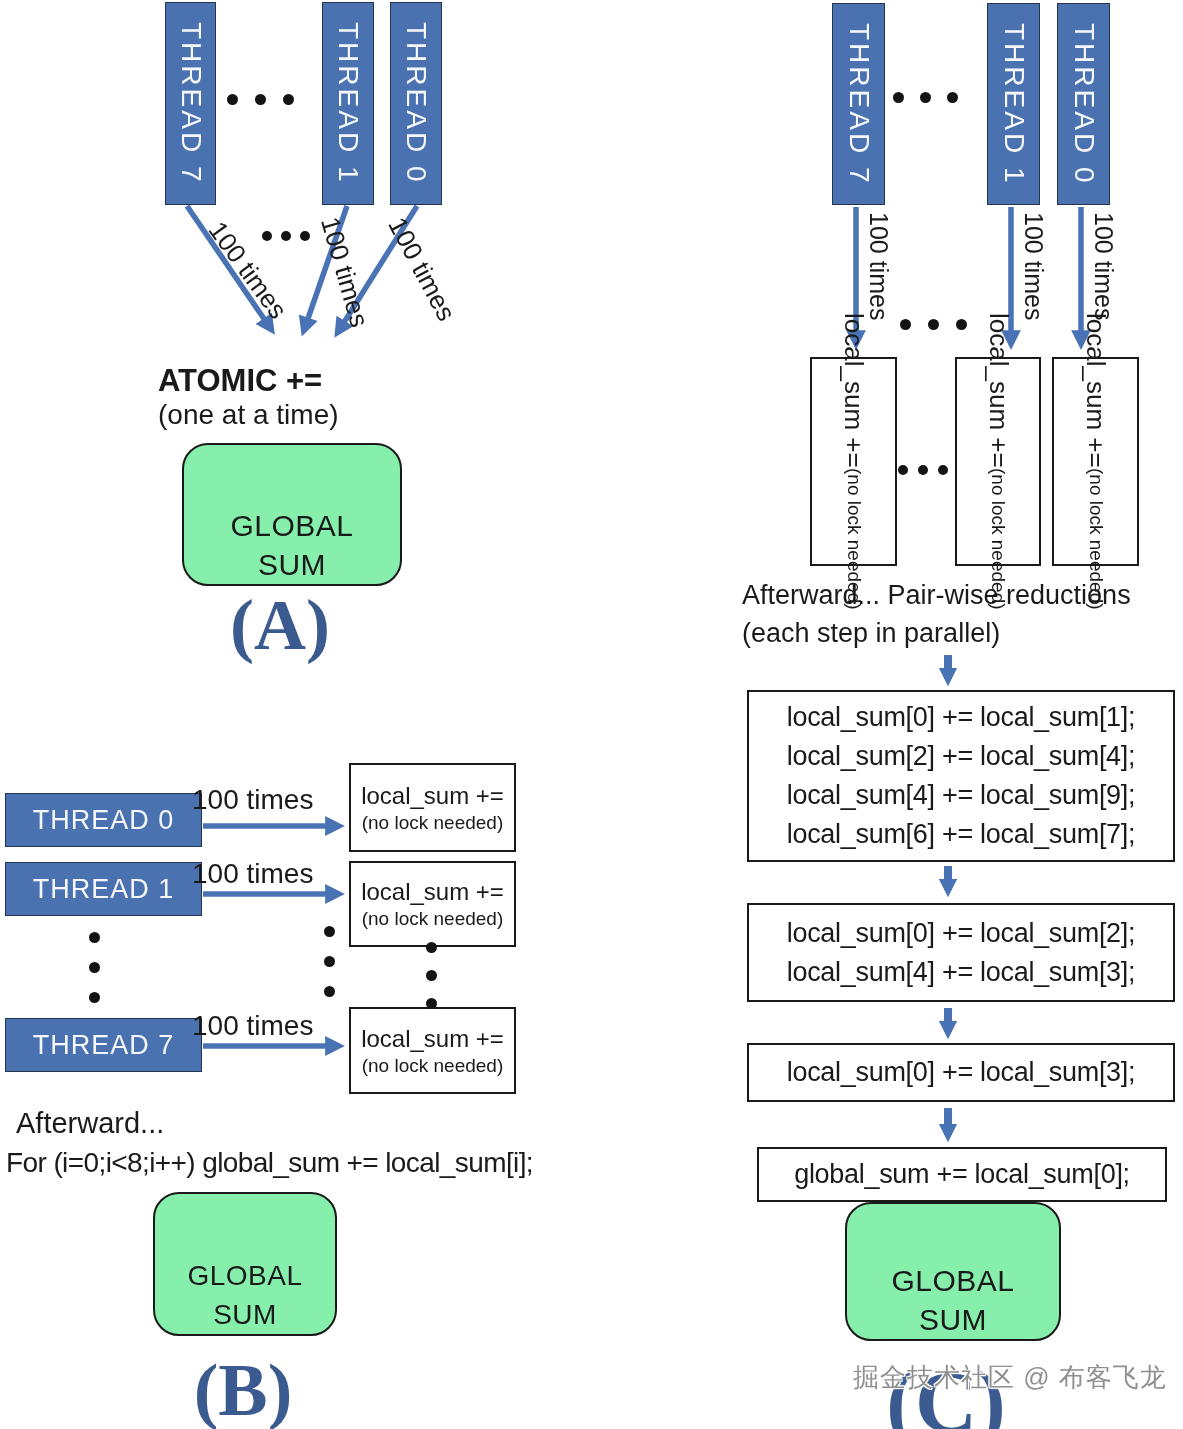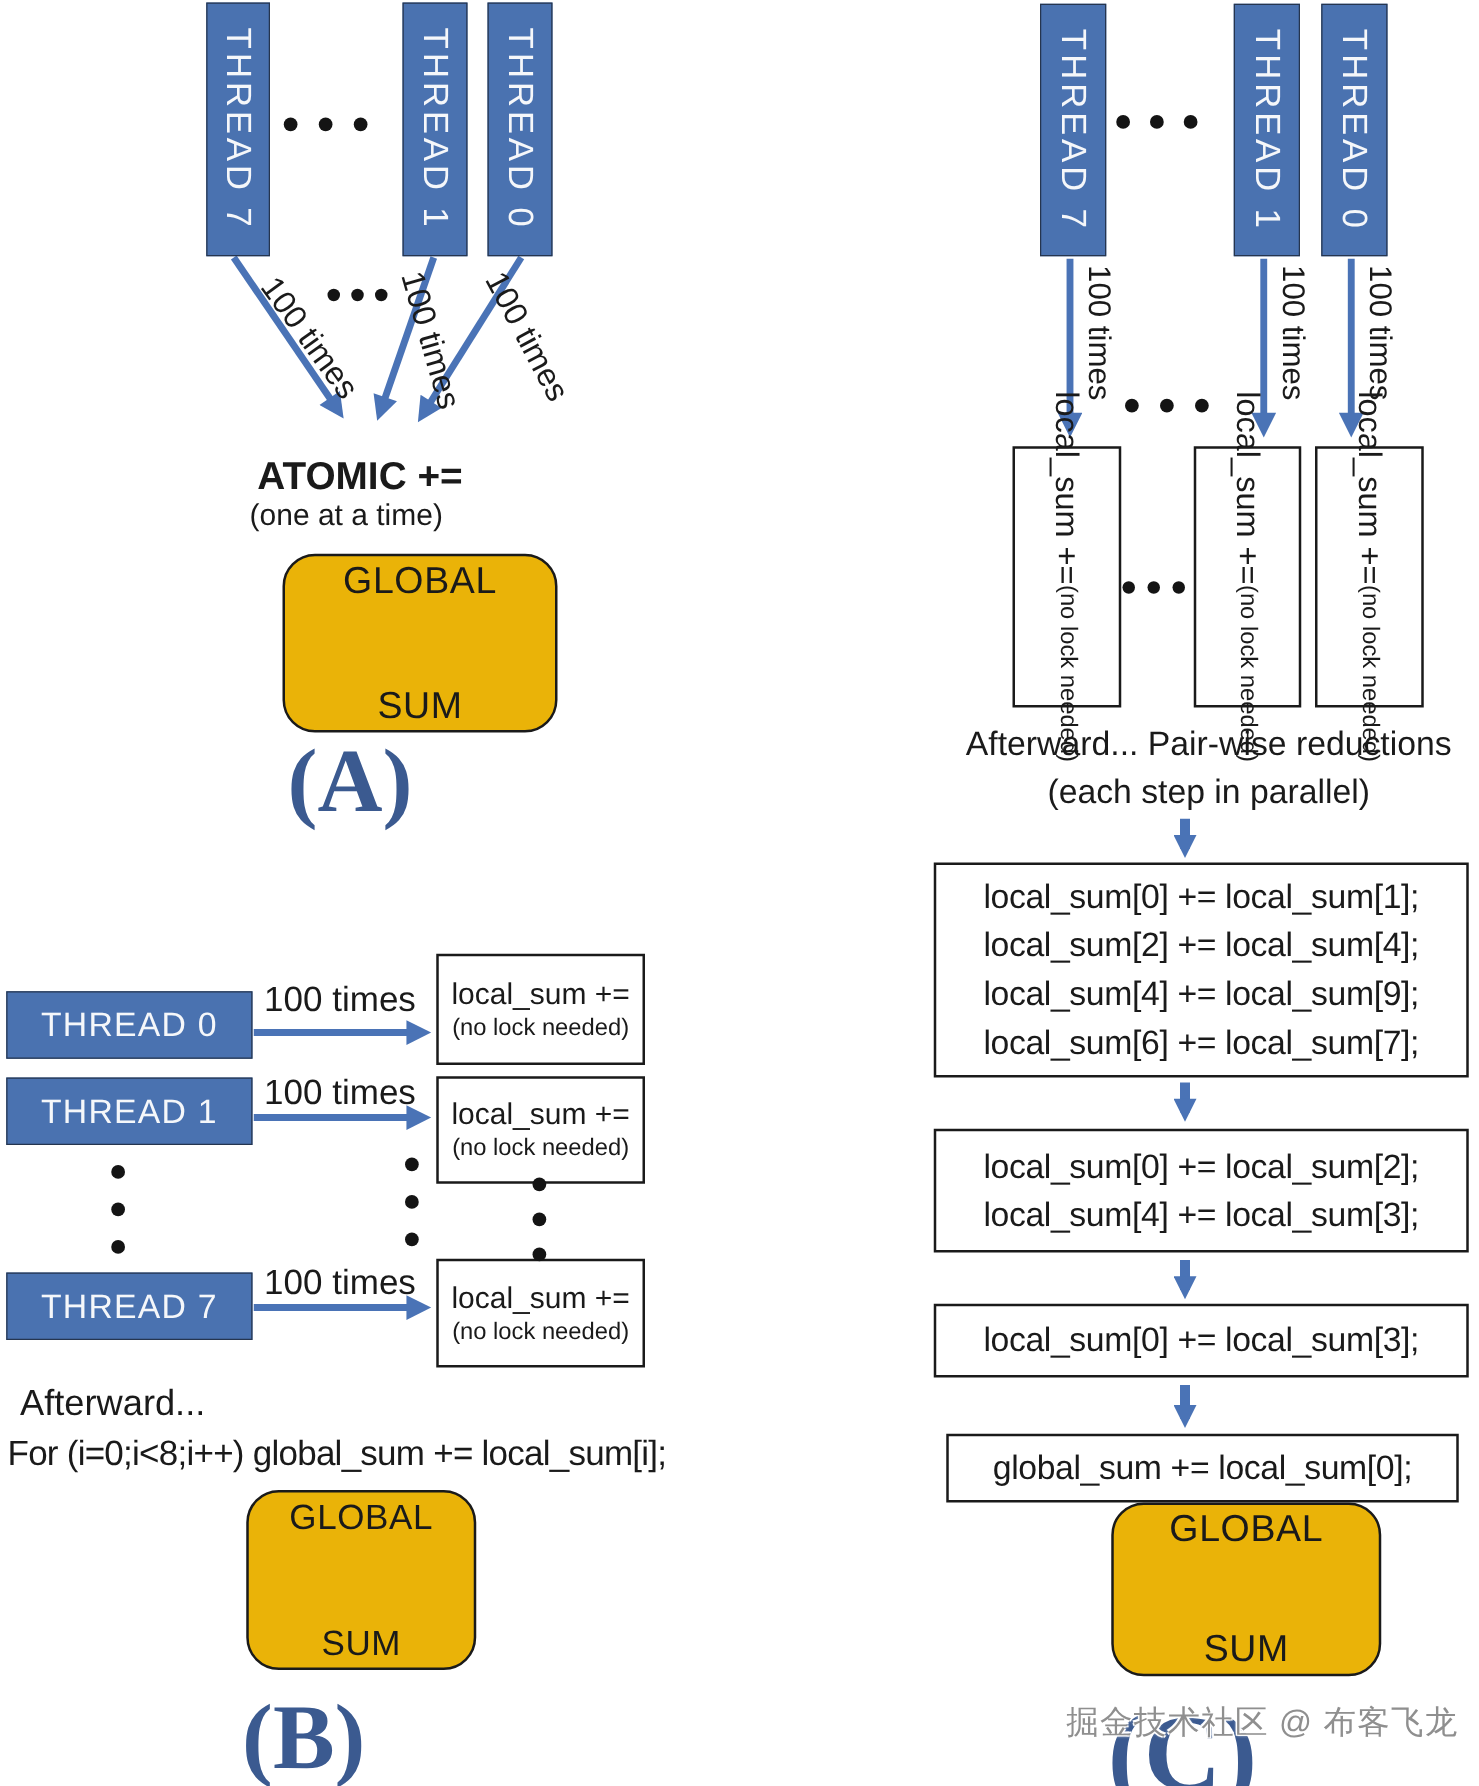--- a/index.html
+++ b/index.html
@@ -39,32 +39,32 @@
   .vlocalbox .l1{font-size:26px;}
   .vlocalbox .l2{font-size:19px;}
 
   .codebox{
     background:#fff;border:2.5px solid #1a1a1a;
     display:flex;flex-direction:column;align-items:center;justify-content:center;
     font-size:27px;line-height:39px;white-space:nowrap;letter-spacing:-0.3px;
   }
 
   .roundbox{
-    background:#eab308;border:2.5px solid #1a1a1a;border-radius:26px;
-    display:flex;flex-direction:column;align-items:center;justify-content:space-between;
-    font-size:30px;line-height:39px;letter-spacing:0.5px;margin-left:44px;
+    background:#86efac;border:2.5px solid #1a1a1a;border-radius:26px;
+    display:flex;flex-direction:column;align-items:center;justify-content:flex-end;
+    font-size:30px;line-height:39px;letter-spacing:0.5px;
   }
 
   .plabel{
     font-family:"Liberation Serif",serif;font-weight:700;color:#3b5a90;
     text-align:center;white-space:nowrap;
   }
 
   .cap{white-space:nowrap;}
-  .center{text-align:center;}
+  .center{text-align:left;}
   .vtext{writing-mode:vertical-rl;white-space:nowrap;font-size:25px;}
   .rotlabel{width:130px;height:30px;text-align:center;font-size:26px;white-space:nowrap;}
 
   .dotsrow{display:flex;}
   .dotscol{display:flex;flex-direction:column;}
   .dot{width:11px;height:11px;border-radius:50%;background:#141414;flex:0 0 auto;}
   .dot.sm{width:10px;height:10px;}
 
   .watermark{
     font-size:26px;letter-spacing:1px;color:#8f8f8f;white-space:nowrap;text-align:center;
@@ -117,21 +117,21 @@
     <span class="dot sm"></span>
       <span class="dot sm"></span>
       <span class="dot sm"></span>
   </div>
 
   <div class="abs rotlabel" style="left:183px;top:255px;transform:rotate(54deg)">100 times</div>
   <div class="abs rotlabel" style="left:280px;top:257px;transform:rotate(74deg)">100 times</div>
   <div class="abs rotlabel" style="left:357px;top:254px;transform:rotate(62deg)">100 times</div>
 
   <div class="abs cap center" style="left:158px;top:363px;width:260px;font-size:31px;font-weight:700">ATOMIC +=</div>
-  <div class="abs cap center" style="left:147px;top:399px;width:260px;font-size:24px">(one at a time)</div>
+  <div class="abs cap center" style="left:158px;top:399px;width:260px;font-size:28px">(one at a time)</div>
 
   <div class="abs roundbox" style="left:182px;top:443px;width:216px;height:139px">
     <div>GLOBAL</div>
     <div>SUM</div>
   </div>
 
   <div class="abs plabel" style="left:180px;top:584px;width:200px;font-size:72px">(A)</div>
 
   <div class="abs hthread" style="left:5px;top:793px;width:195px;height:52px">THREAD 0</div>
   <div class="abs hthread" style="left:5px;top:862px;width:195px;height:52px">THREAD 1</div>

